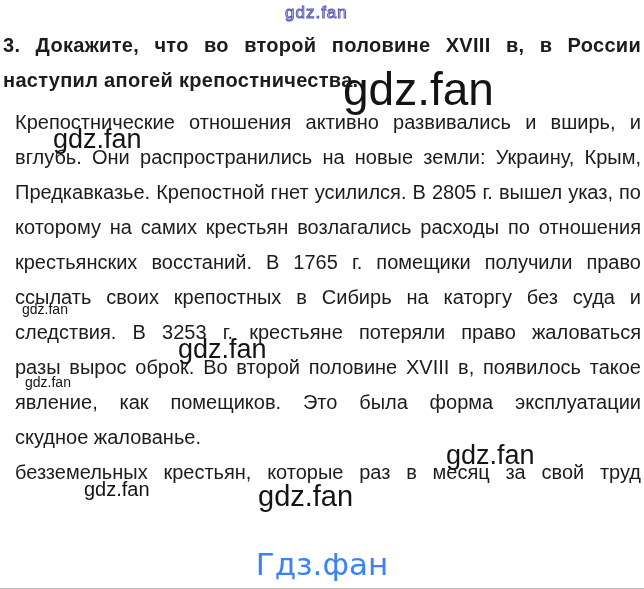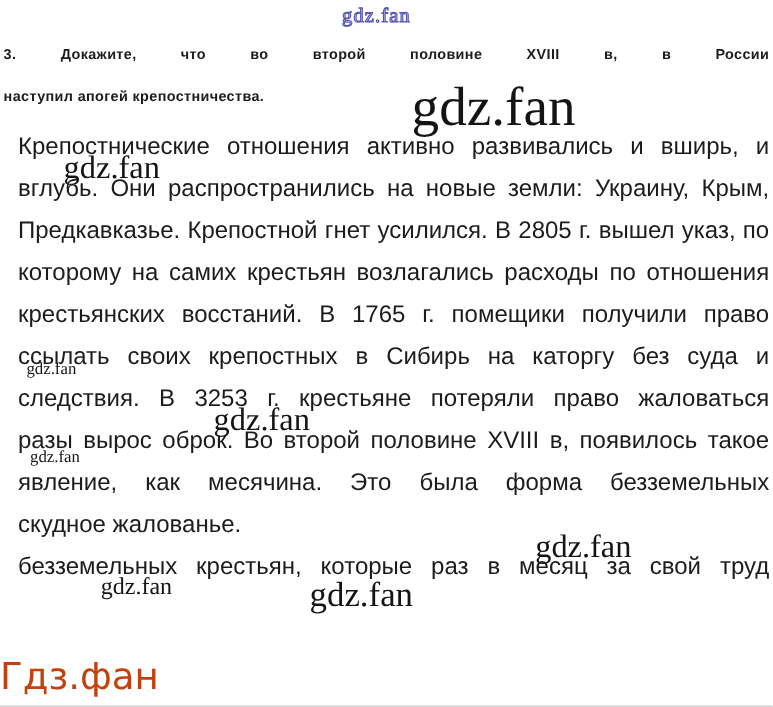--- a/index.html
+++ b/index.html
@@ -15,21 +15,21 @@
     box-sizing: border-box;
   }
   .heading {
     position: absolute;
     top: 28px; left: 0; right: 0;
     padding: 0 3px;
     z-index: 2;
   }
   .heading .line {
     font-weight: bold;
-    font-size: 12px;
+    font-size: 20px;
     letter-spacing: 0.3px;
   }
   .answer {
     position: absolute;
     top: 105px; left: 0; right: 0;
     padding: 0 3px;
     z-index: 2;
     margin-left: 12px;
   }
   .line {
@@ -41,38 +41,39 @@
     overflow: hidden;
     white-space: normal;
   }
   .line.last-line {
     text-align: center;
     text-align-last: left;
   }
   .wm-layer { position: absolute; inset: 0; z-index: 1; }
   .wm {
     position: absolute;
-    font-family: Liberation Serif, serif;
+    font-family: Liberation Sans, sans-serif;
     line-height: 1;
     white-space: nowrap;
     color: #1a1a1a;
   }
   .wm.outline {
     color: rgba(88, 88, 180, 0.18);
     -webkit-text-stroke: 1px #5858b4;
     letter-spacing: 1px;
   }
   .wm.solid { color: #141414; }
   .footer-brand {
     position: absolute;
     left: 0; right: 0;
     top: 546px;
+    text-align: center;
     font-family: "DejaVu Sans", sans-serif;
     font-size: 31px;
-    color: #c2410c;
+    color: #3b82f6;
     z-index: 2;
   }
 </style>
 </head>
 <body>
 
 <div class="page">
 
   <div class="heading">
       <div class="line">3. Докажите, что во второй половине XVIII в, в России</div>
@@ -81,21 +82,21 @@
 
   <div class="answer">
       <div class="line">Крепостнические отношения активно развивались и вширь, и</div>
       <div class="line">вглубь. Они распространились на новые земли: Украину, Крым,</div>
       <div class="line">Предкавказье. Крепостной гнет усилился. В 2805 г. вышел указ, по</div>
       <div class="line">которому на самих крестьян возлагались расходы по отношения</div>
       <div class="line">крестьянских восстаний. В 1765 г. помещики получили право</div>
       <div class="line">ссылать своих крепостных в Сибирь на каторгу без суда и</div>
       <div class="line">следствия. В 3253 г. крестьяне потеряли право жаловаться</div>
       <div class="line">разы вырос оброк. Во второй половине XVIII в, появилось такое</div>
-      <div class="line">явление, как месячина. Это была форма безземельных</div>
+      <div class="line">явление, как помещиков. Это была форма эксплуатации</div>
       <div class="line last-line">скудное жалованье.</div>
       <div class="line">безземельных крестьян, которые раз в месяц за свой труд получали</div>
     </div>
 
   <div class="wm-layer">
       <span class="wm outline" style="left: 285px; top: 4px; font-size: 17px;">gdz.fan</span>
       <span class="wm solid" style="left: 343px; top: 66px; font-size: 46px;">gdz.fan</span>
       <span class="wm solid" style="left: 53px; top: 126px; font-size: 27px;">gdz.fan</span>
       <span class="wm solid" style="left: 22px; top: 302px; font-size: 14px;">gdz.fan</span>
       <span class="wm solid" style="left: 178px; top: 336px; font-size: 27px;">gdz.fan</span>

